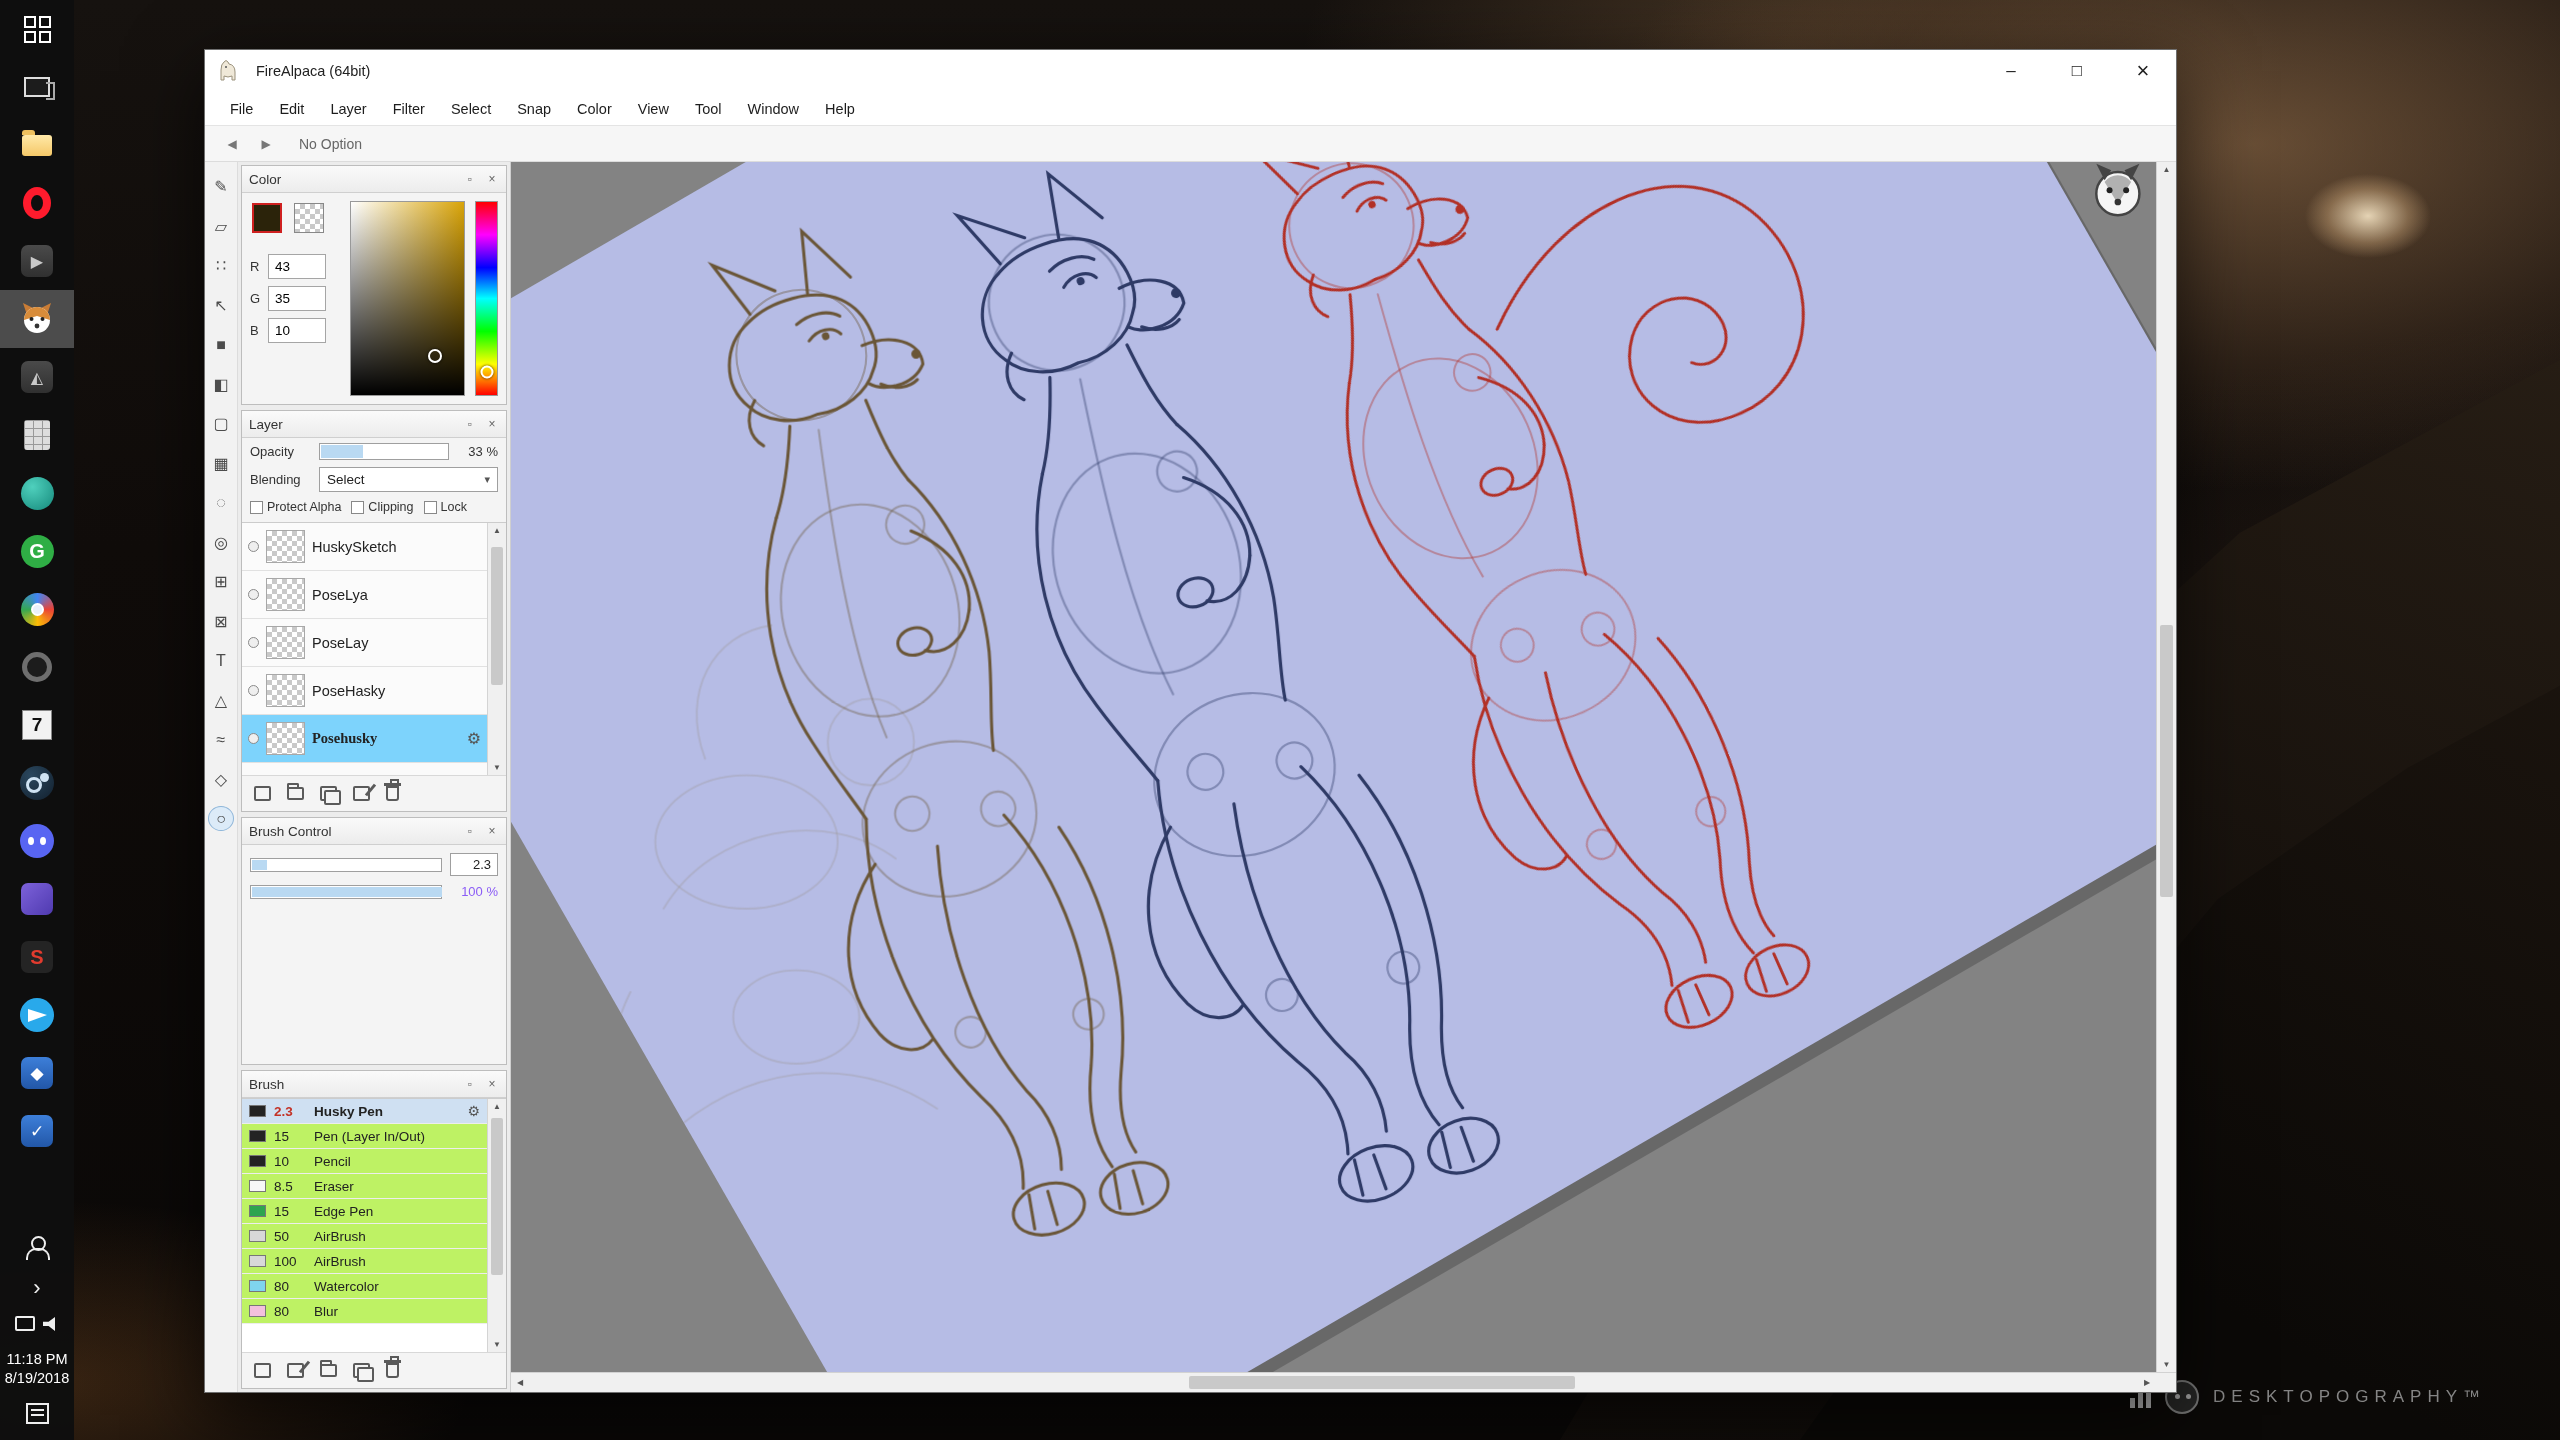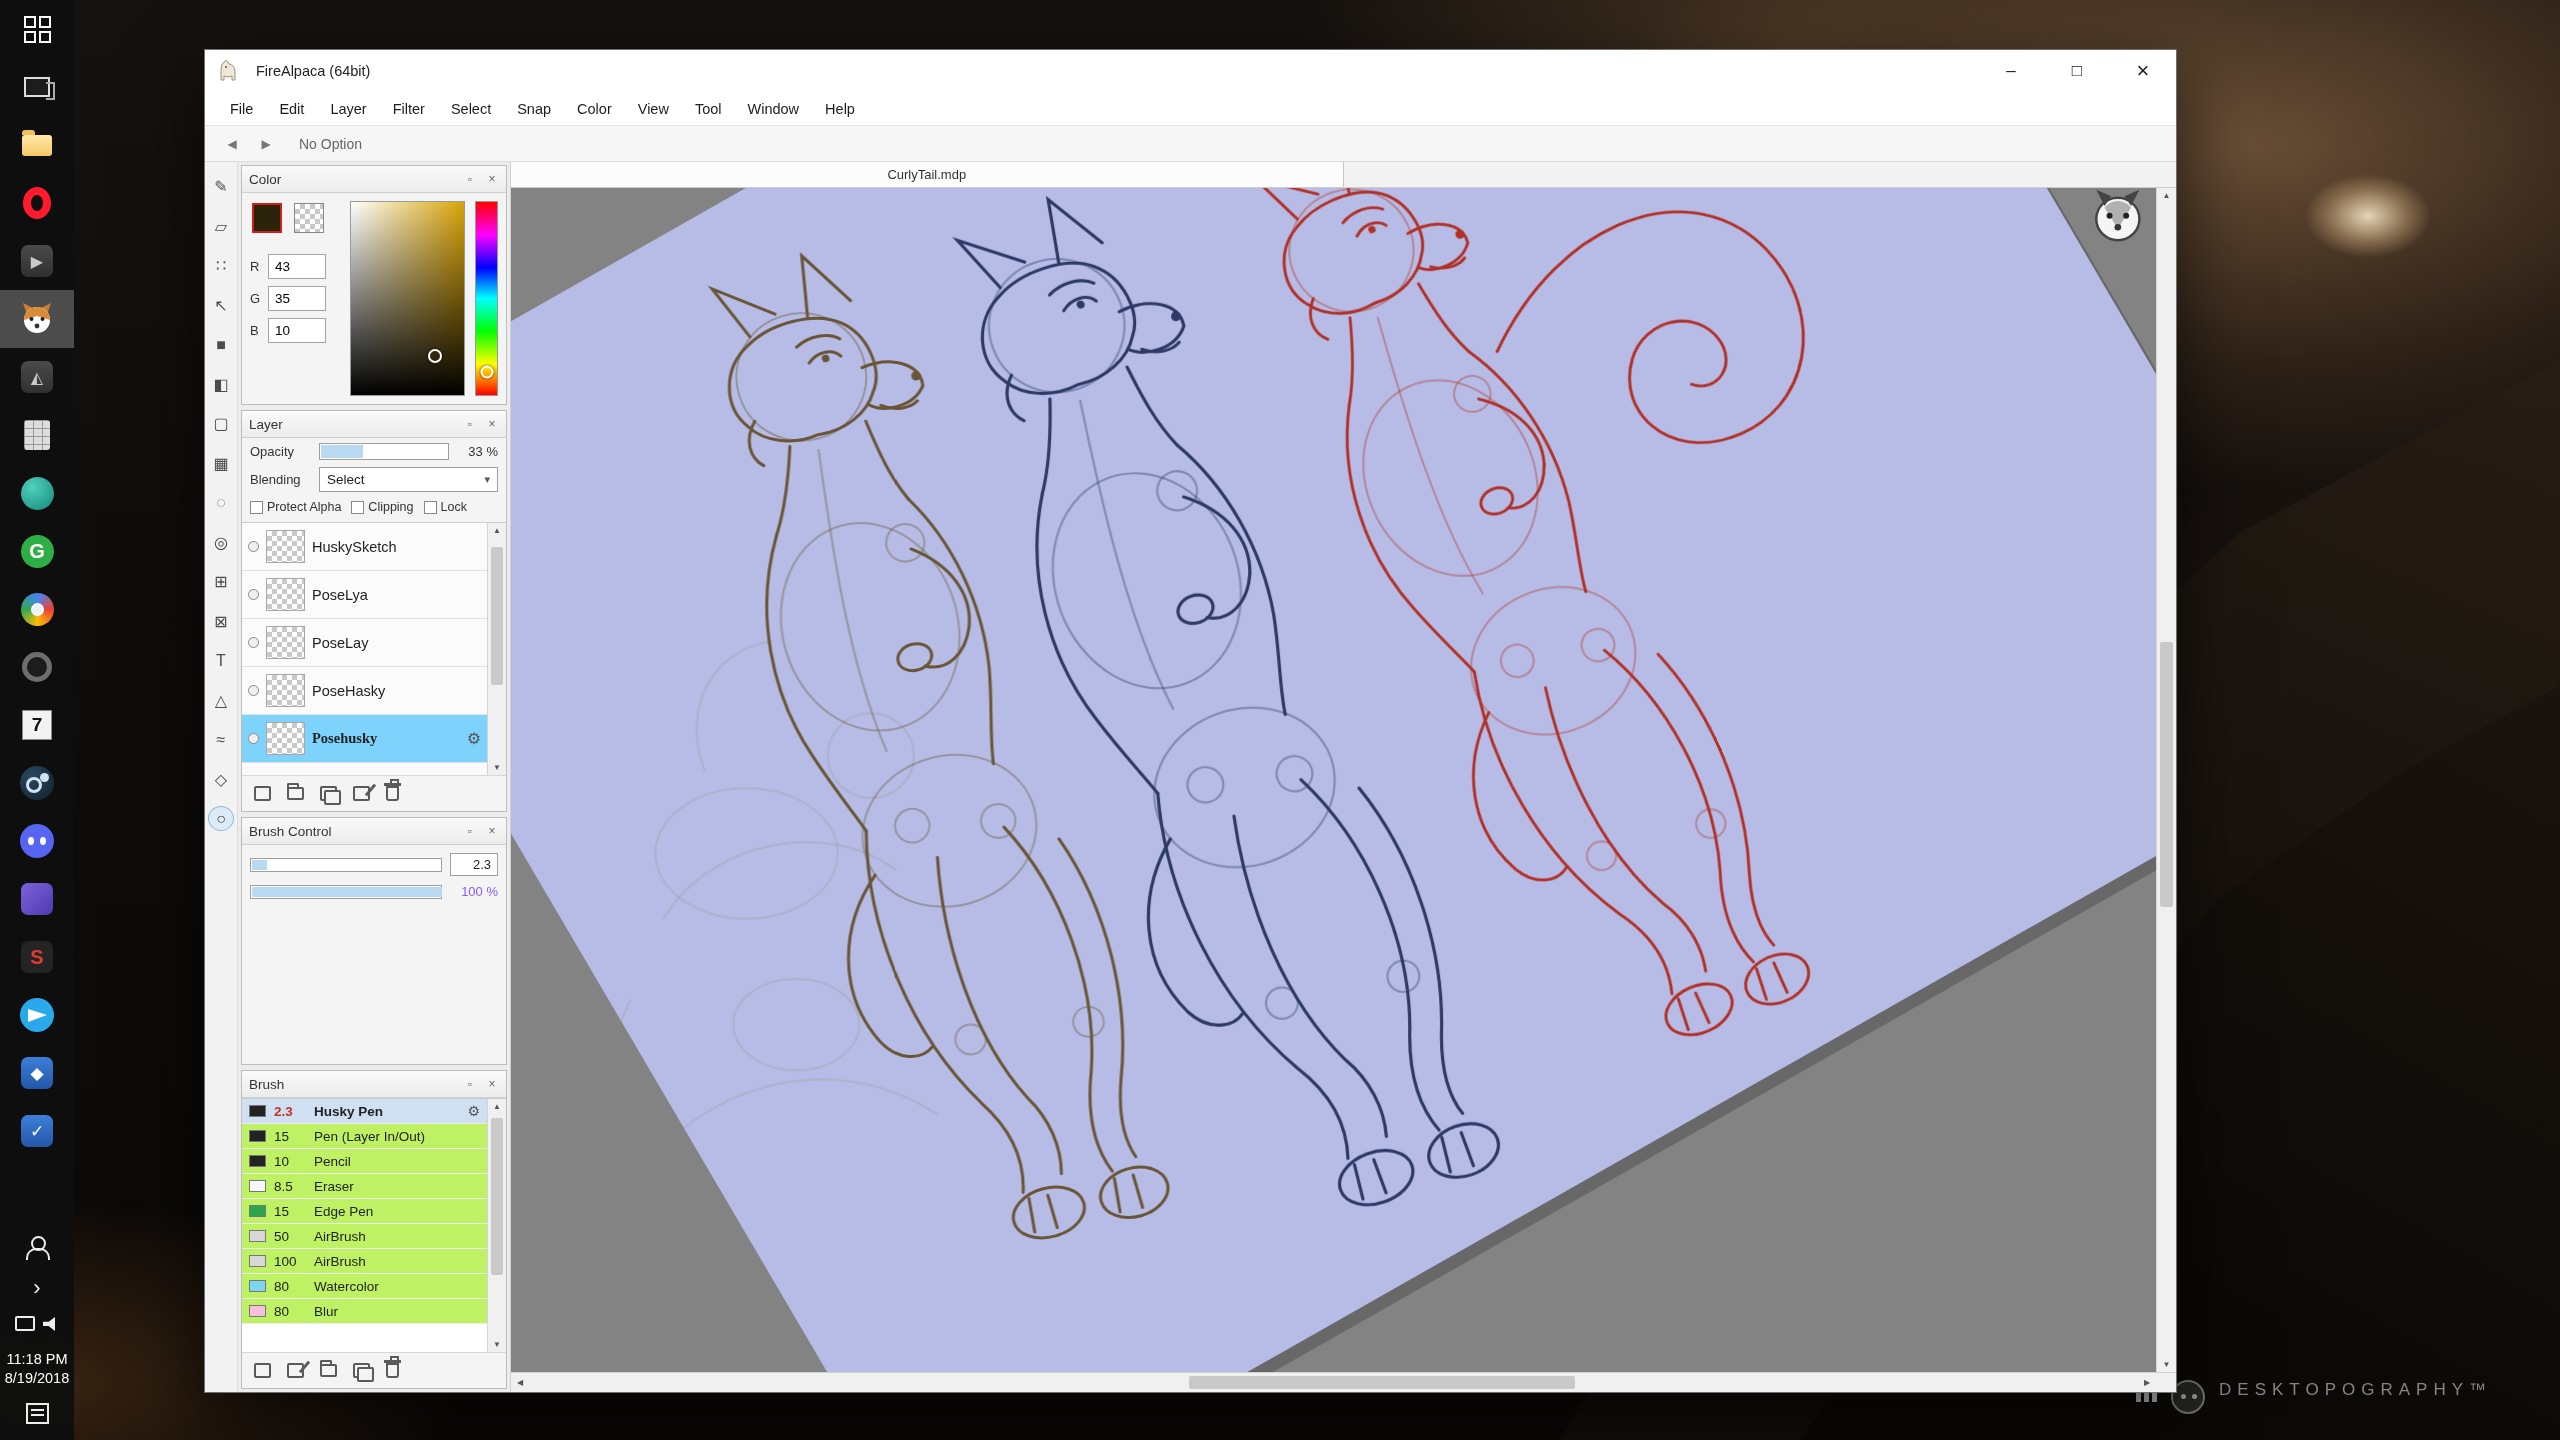--- a/index.html
+++ b/index.html
@@ -8,21 +8,21 @@
     background:
       radial-gradient(90px 60px at 92.5% 15%, rgba(255,238,205,.85), rgba(230,190,140,.35) 45%, transparent 70%),
       radial-gradient(900px 480px at 88% 10%, rgba(186,138,92,.50), rgba(120,85,55,.28) 45%, transparent 72%),
       radial-gradient(700px 360px at 70% 4%, rgba(150,110,70,.38), transparent 70%),
       radial-gradient(1300px 800px at 103% 62%, rgba(70,52,38,.55), transparent 72%),
       radial-gradient(600px 260px at 2% 96%, rgba(215,130,55,.22), transparent 70%),
       linear-gradient(180deg, #16120f 0%, #100c0a 38%, #0a0807 100%); }
   .mtn { position:absolute; }
   .mtn1 { right:0; top:360px; width:1000px; height:1080px; background:linear-gradient(200deg,#261d14,#110d0a 62%); clip-path:polygon(100% 0,100% 100%,0 100%,18% 72%,42% 38%,68% 16%); opacity:.95; }
   .mtn2 { right:0; top:620px; width:760px; height:820px; background:linear-gradient(210deg,#1b140e,#0b0907 70%); clip-path:polygon(100% 8%,100% 100%,0 100%,26% 66%,55% 34%,80% 18%); }
-  .watermark { position:absolute; right:68px; bottom:26px; display:flex; align-items:flex-start; gap:14px; opacity:.85; }
+  .watermark { position:absolute; right:74px; bottom:26px; display:flex; align-items:center; gap:14px; opacity:.85; }
   .wm-bars { display:flex; align-items:flex-end; gap:3px; }
   .wm-bars i { display:block; width:5px; background:#cfcfcf; }
   .wm-badge { width:34px; height:34px; border-radius:50%; background:#2a2a2a; border:2px solid #888; position:relative; }
   .wm-badge::before { content:""; position:absolute; left:8px; top:12px; width:5px; height:5px; border-radius:50%; background:#bbb; box-shadow:11px 0 0 #bbb; }
   .wm-text { color:#9b9b9b; font-size:17px; letter-spacing:6px; }
 
   
   .taskbar { position:absolute; left:0; top:0; width:74px; height:1440px; background:rgba(14,14,14,.97); z-index:60; display:flex; flex-direction:column; align-items:center; }
   .tb-cell { width:74px; height:58px; display:flex; align-items:center; justify-content:center; position:relative; flex:0 0 auto; }
   .tb-cell.active { background:#4c4c4c; }
@@ -554,23 +554,20 @@
           <span class="mi"></span>
           <span class="mi mi-pencil"></span>
           <span class="mi mi-folder"></span>
           <span class="mi mi-copy"></span>
           <span class="mi mi-trash"></span>
         </div>
       </div>
     </div>
 
     <div class="canvas-col">
-      <div class="tabbar">
-        <div class="doc-tab">CurlyTail.mdp</div>
-      </div>
       <div class="canvas-row">
         <div class="canvas-area">
           <svg viewBox="328 112 992 726" preserveAspectRatio="none">
             <defs>
               <clipPath id="cnv">
                   <rect x="320" y="-30" width="1000" height="780" transform="rotate(-30 820 360)"></rect>
                 </clipPath>
               <g id="fig" class="sketch">
                 <g class="faint">
                   <circle cx="8" cy="-34" r="34"></circle>

